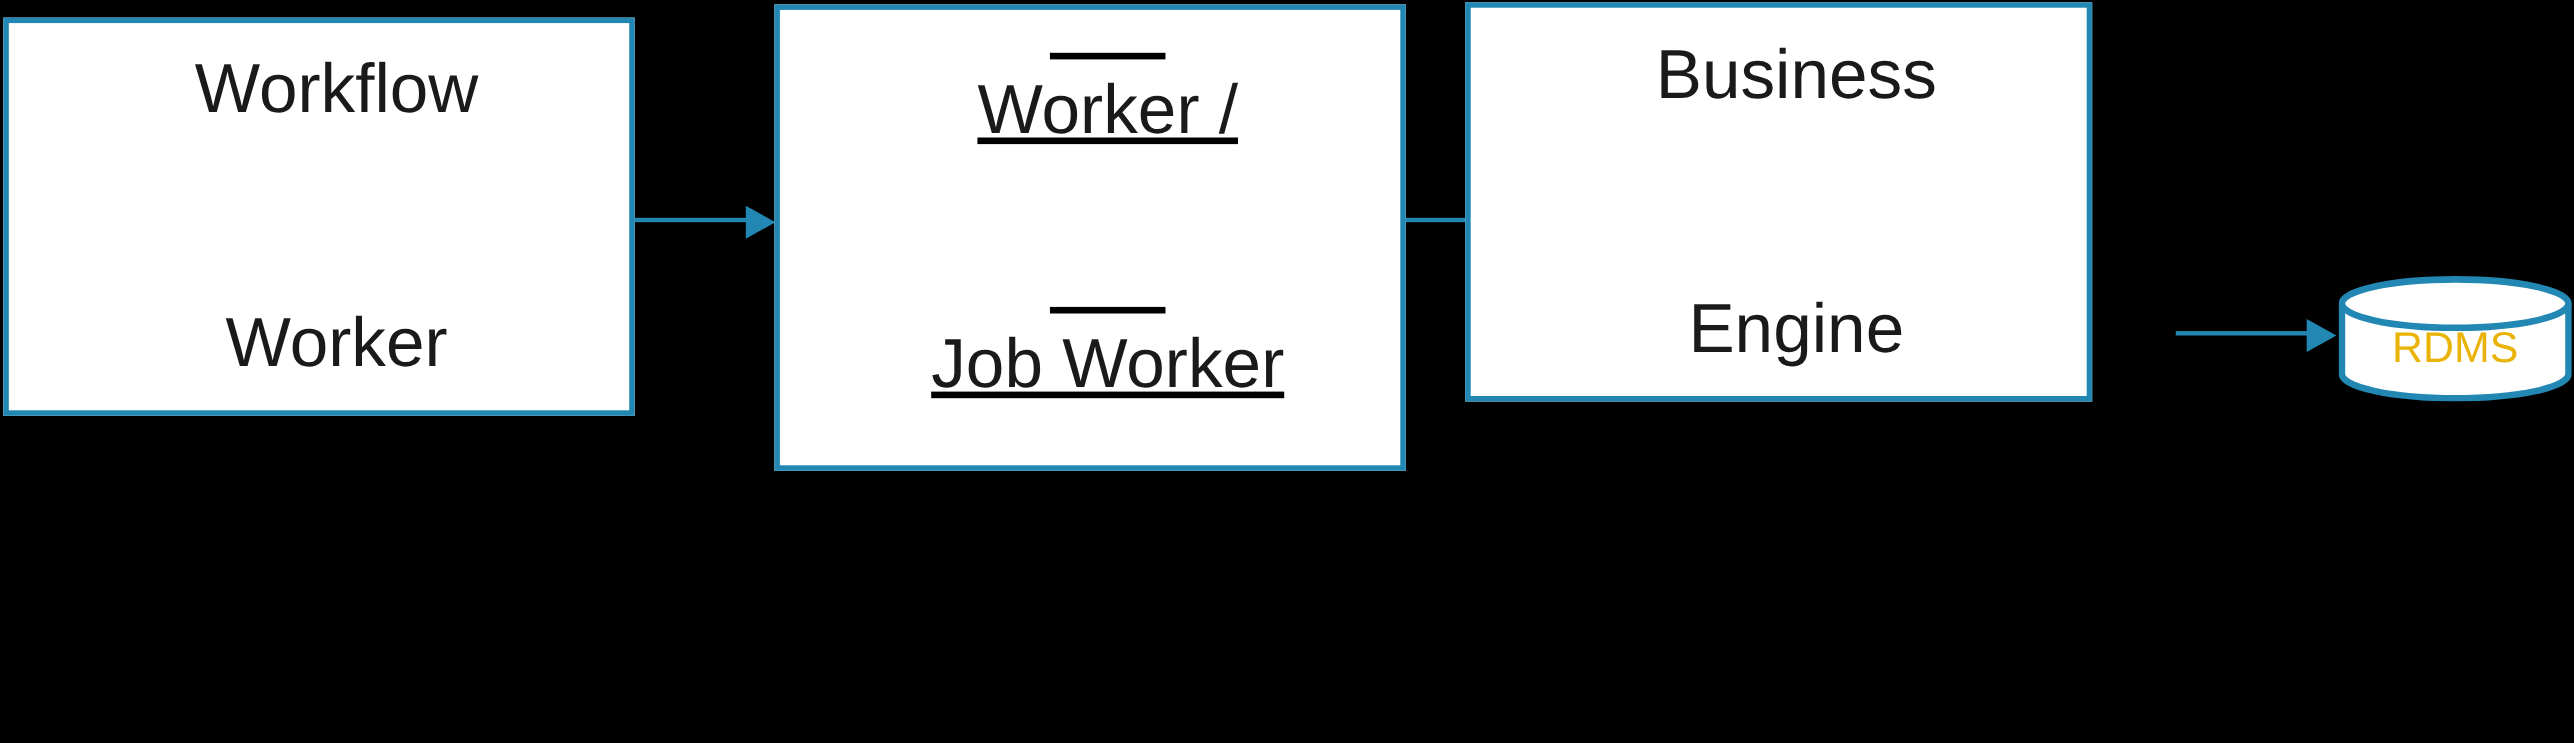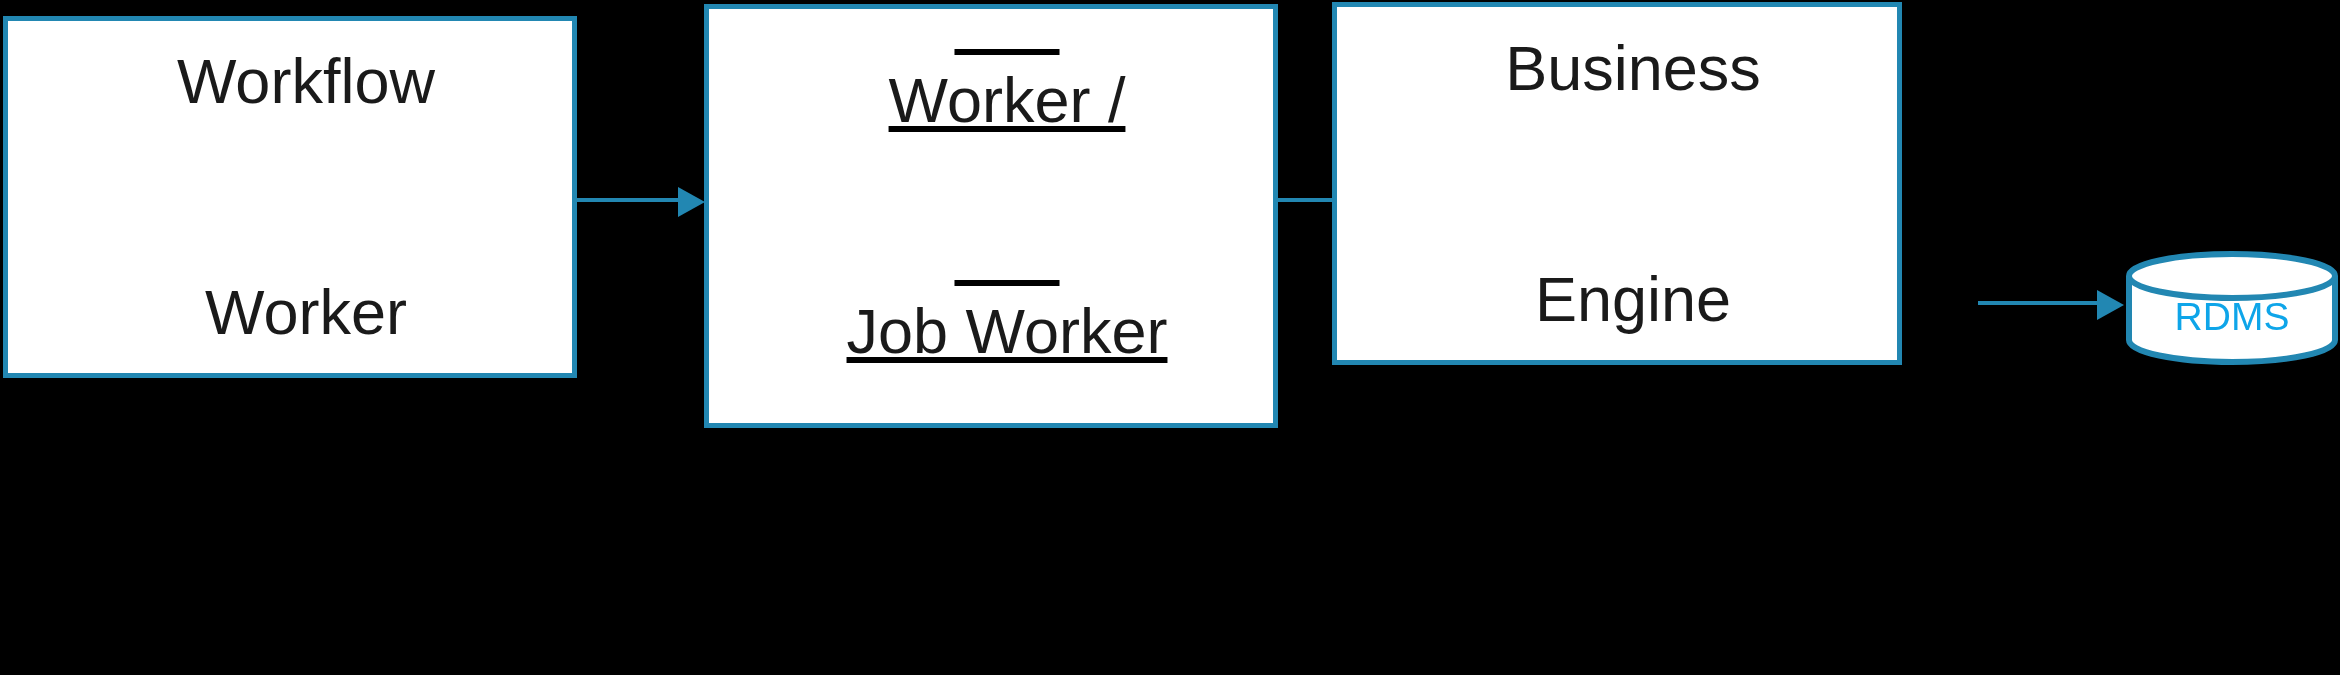--- a/index.html
+++ b/index.html
@@ -67,21 +67,21 @@
     height: 114px;
   }
   #node-rdms-label {
     position: absolute;
     left: 2126px;
     top: 296px;
     width: 212px;
     text-align: center;
     font-size: 39px;
     line-height: 42px;
-    color: #0ea5e9;
+    color: #eab308;
   }
 </style>
 </head>
 <body>
 
 <div class="canvas">
 
   <div class="node-rect" id="node-workflow-engine">
     <div class="node-label">
       <span>Workflow</span>

